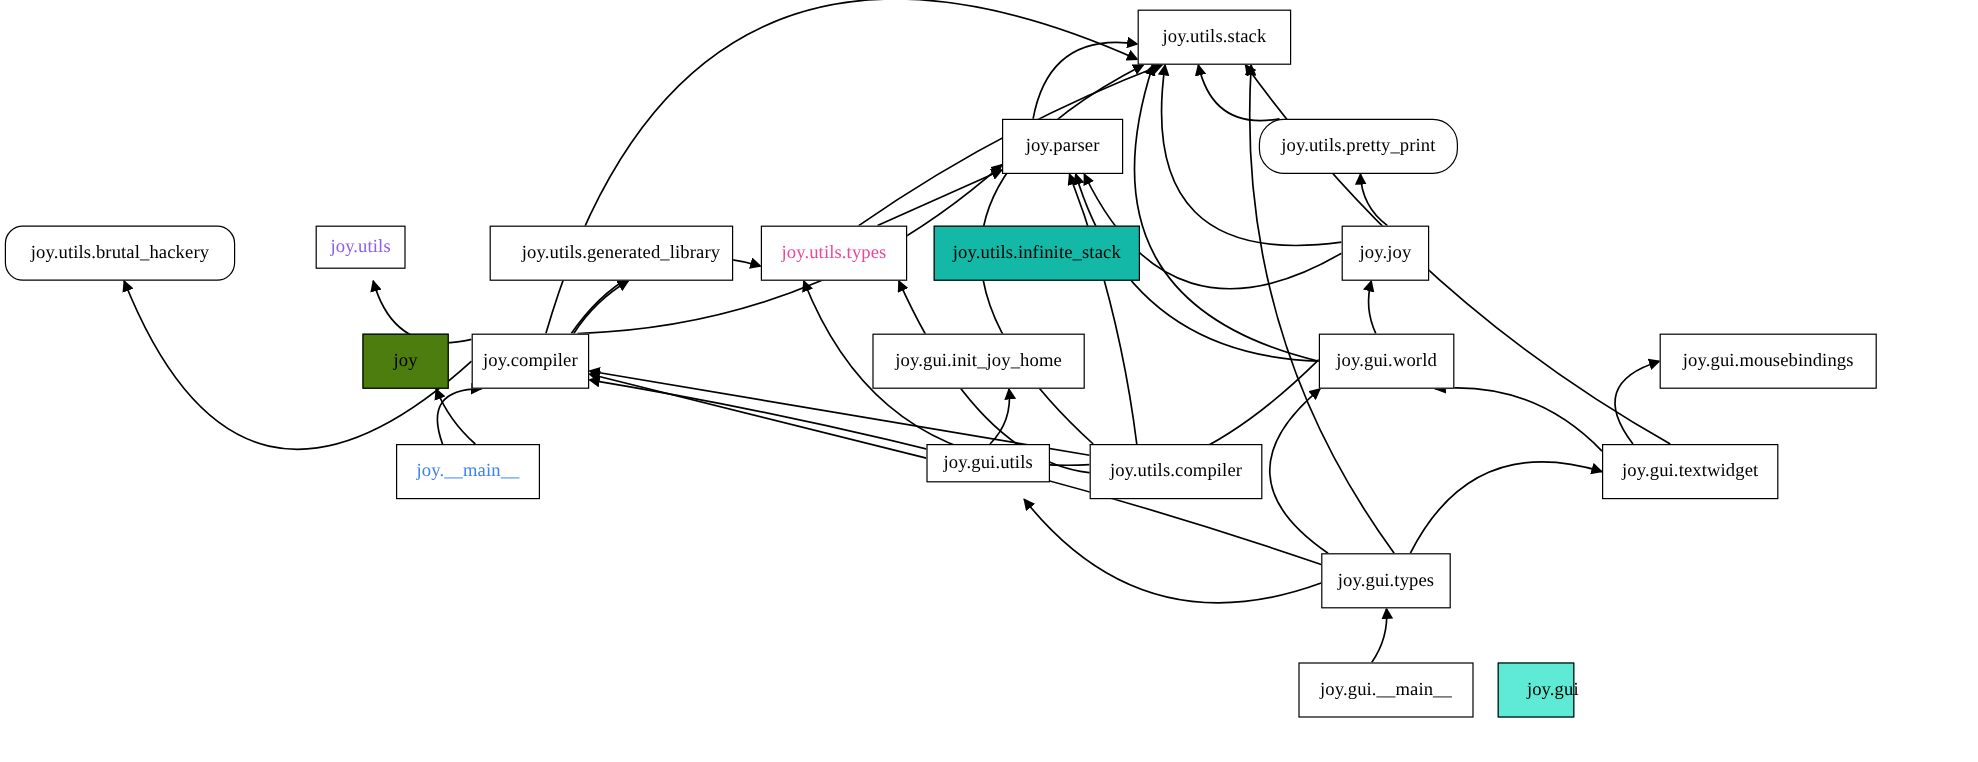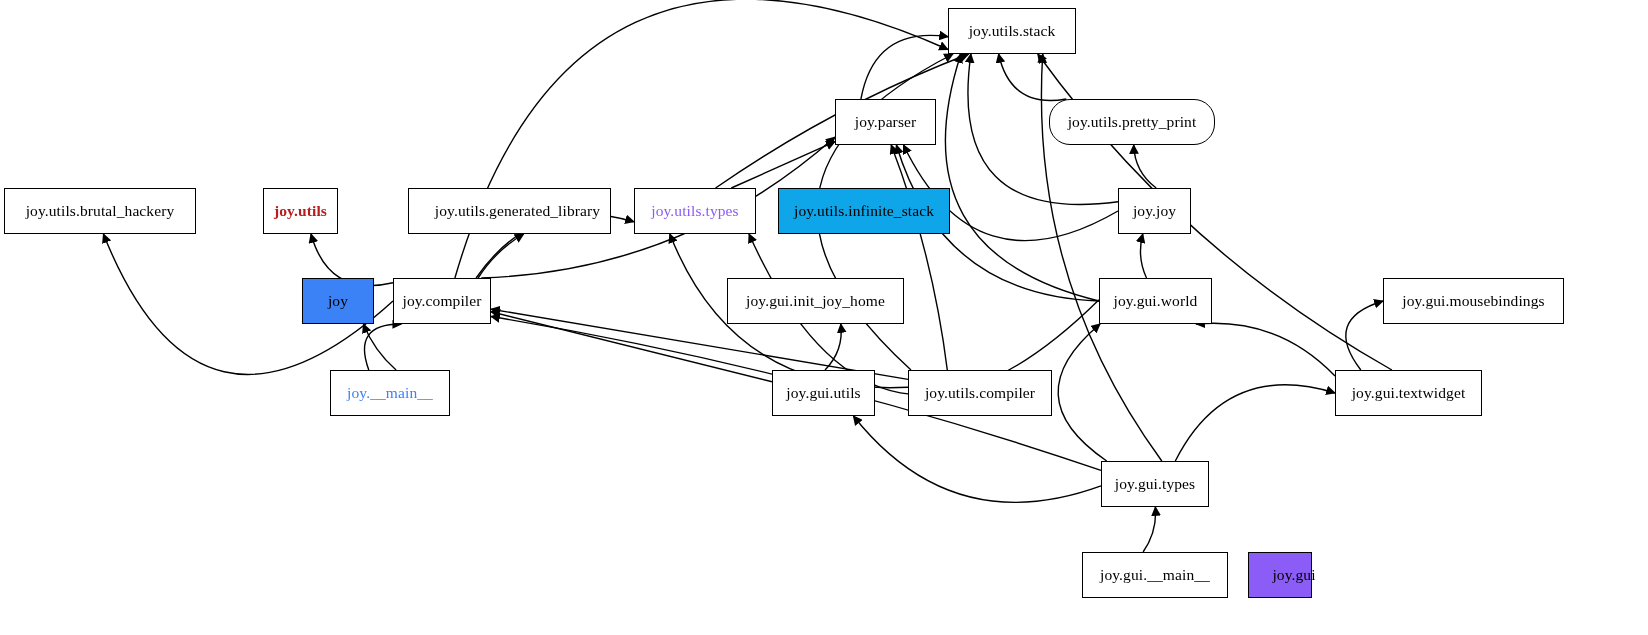--- a/index.html
+++ b/index.html
@@ -95,67 +95,67 @@
 
 <div class="node" style="left: 948px; top: 8px; width: 128px; height: 46px; background: rgb(255, 255, 255); border-color: rgb(0, 0, 0); color: rgb(0, 0, 0);">
       <span class="node-label">joy.utils.stack</span>
     </div>
     <div class="node" style="left: 835px; top: 99px; width: 101px; height: 46px; background: rgb(255, 255, 255); border-color: rgb(0, 0, 0); color: rgb(0, 0, 0);">
       <span class="node-label">joy.parser</span>
     </div>
     <div class="node" style="left: 1049px; top: 99px; width: 166px; height: 46px; background: rgb(255, 255, 255); border-color: rgb(0, 0, 0); color: rgb(0, 0, 0); border-radius: 21px;">
       <span class="node-label">joy.utils.pretty_print</span>
     </div>
-    <div class="node" style="left: 4px; top: 188px; width: 192px; height: 46px; background: rgb(255, 255, 255); border-color: rgb(0, 0, 0); color: rgb(0, 0, 0);">
+    <div class="node" style="left: 4px; top: 188px; width: 192px; height: 46px; background: rgb(255, 255, 255); border-color: rgb(0, 0, 0); color: rgb(0, 0, 0); border-radius: 15px;">
       <span class="node-label">joy.utils.brutal_hackery</span>
     </div>
-    <div class="node" style="left: 263px; top: 188px; width: 75px; height: 46px; background: rgb(255, 255, 255); border-color: rgb(0, 0, 0); color: #b91c1c; font-weight: bold;">
+    <div class="node" style="left: 263px; top: 188px; width: 75px; height: 36px; background: rgb(255, 255, 255); border-color: rgb(0, 0, 0); color: #8b5cf6;">
       <span class="node-label">joy.utils</span>
     </div>
     <div class="node" style="left: 408px; top: 188px; width: 203px; height: 46px; background: rgb(255, 255, 255); border-color: rgb(0, 0, 0); color: rgb(0, 0, 0); padding-left: 16px;">
       <span class="node-label">joy.utils.generated_library</span>
     </div>
-    <div class="node" style="left: 634px; top: 188px; width: 122px; height: 46px; background: rgb(255, 255, 255); border-color: rgb(0, 0, 0); color: #8b5cf6;">
+    <div class="node" style="left: 634px; top: 188px; width: 122px; height: 46px; background: rgb(255, 255, 255); border-color: rgb(0, 0, 0); color: #ec4899;">
       <span class="node-label">joy.utils.types</span>
     </div>
-    <div class="node" style="left: 778px; top: 188px; width: 172px; height: 46px; background: #0ea5e9; border-color: rgb(0, 0, 0); color: rgb(0, 0, 0);">
+    <div class="node" style="left: 778px; top: 188px; width: 172px; height: 46px; background: #14b8a6; border-color: rgb(0, 0, 0); color: rgb(0, 0, 0);">
       <span class="node-label">joy.utils.infinite_stack</span>
     </div>
     <div class="node" style="left: 1118px; top: 188px; width: 73px; height: 46px; background: rgb(255, 255, 255); border-color: rgb(0, 0, 0); color: rgb(0, 0, 0);">
       <span class="node-label">joy.joy</span>
     </div>
-    <div class="node" style="left: 302px; top: 278px; width: 72px; height: 46px; background: #3b82f6; border-color: rgb(0, 0, 0); color: rgb(0, 0, 0);">
+    <div class="node" style="left: 302px; top: 278px; width: 72px; height: 46px; background: #4d7c0f; border-color: rgb(0, 0, 0); color: rgb(0, 0, 0);">
       <span class="node-label">joy</span>
     </div>
     <div class="node" style="left: 393px; top: 278px; width: 98px; height: 46px; background: rgb(255, 255, 255); border-color: rgb(0, 0, 0); color: rgb(0, 0, 0);">
       <span class="node-label">joy.compiler</span>
     </div>
     <div class="node" style="left: 727px; top: 278px; width: 177px; height: 46px; background: rgb(255, 255, 255); border-color: rgb(0, 0, 0); color: rgb(0, 0, 0);">
       <span class="node-label">joy.gui.init_joy_home</span>
     </div>
     <div class="node" style="left: 1099px; top: 278px; width: 113px; height: 46px; background: rgb(255, 255, 255); border-color: rgb(0, 0, 0); color: rgb(0, 0, 0);">
       <span class="node-label">joy.gui.world</span>
     </div>
     <div class="node" style="left: 1383px; top: 278px; width: 181px; height: 46px; background: rgb(255, 255, 255); border-color: rgb(0, 0, 0); color: rgb(0, 0, 0);">
       <span class="node-label">joy.gui.mousebindings</span>
     </div>
     <div class="node" style="left: 330px; top: 370px; width: 120px; height: 46px; background: rgb(255, 255, 255); border-color: rgb(0, 0, 0); color: #3b82f6;">
       <span class="node-label">joy.__main__</span>
     </div>
-    <div class="node" style="left: 772px; top: 370px; width: 103px; height: 46px; background: rgb(255, 255, 255); border-color: rgb(0, 0, 0); color: rgb(0, 0, 0);">
+    <div class="node" style="left: 772px; top: 370px; width: 103px; height: 32px; background: rgb(255, 255, 255); border-color: rgb(0, 0, 0); color: rgb(0, 0, 0);">
       <span class="node-label">joy.gui.utils</span>
     </div>
     <div class="node" style="left: 908px; top: 370px; width: 144px; height: 46px; background: rgb(255, 255, 255); border-color: rgb(0, 0, 0); color: rgb(0, 0, 0);">
       <span class="node-label">joy.utils.compiler</span>
     </div>
     <div class="node" style="left: 1335px; top: 370px; width: 147px; height: 46px; background: rgb(255, 255, 255); border-color: rgb(0, 0, 0); color: rgb(0, 0, 0);">
       <span class="node-label">joy.gui.textwidget</span>
     </div>
     <div class="node" style="left: 1101px; top: 461px; width: 108px; height: 46px; background: rgb(255, 255, 255); border-color: rgb(0, 0, 0); color: rgb(0, 0, 0);">
       <span class="node-label">joy.gui.types</span>
     </div>
     <div class="node" style="left: 1082px; top: 552px; width: 146px; height: 46px; background: rgb(255, 255, 255); border-color: rgb(0, 0, 0); color: rgb(0, 0, 0);">
       <span class="node-label">joy.gui.__main__</span>
     </div>
-    <div class="node" style="left: 1248px; top: 552px; width: 64px; height: 46px; background: #8b5cf6; border-color: rgb(0, 0, 0); color: rgb(0, 0, 0); padding-left: 28px;">
+    <div class="node" style="left: 1248px; top: 552px; width: 64px; height: 46px; background: #5eead4; border-color: rgb(0, 0, 0); color: rgb(0, 0, 0); padding-left: 28px;">
       <span class="node-label">joy.gui</span>
     </div>
   </div>
 
 </body></html>

